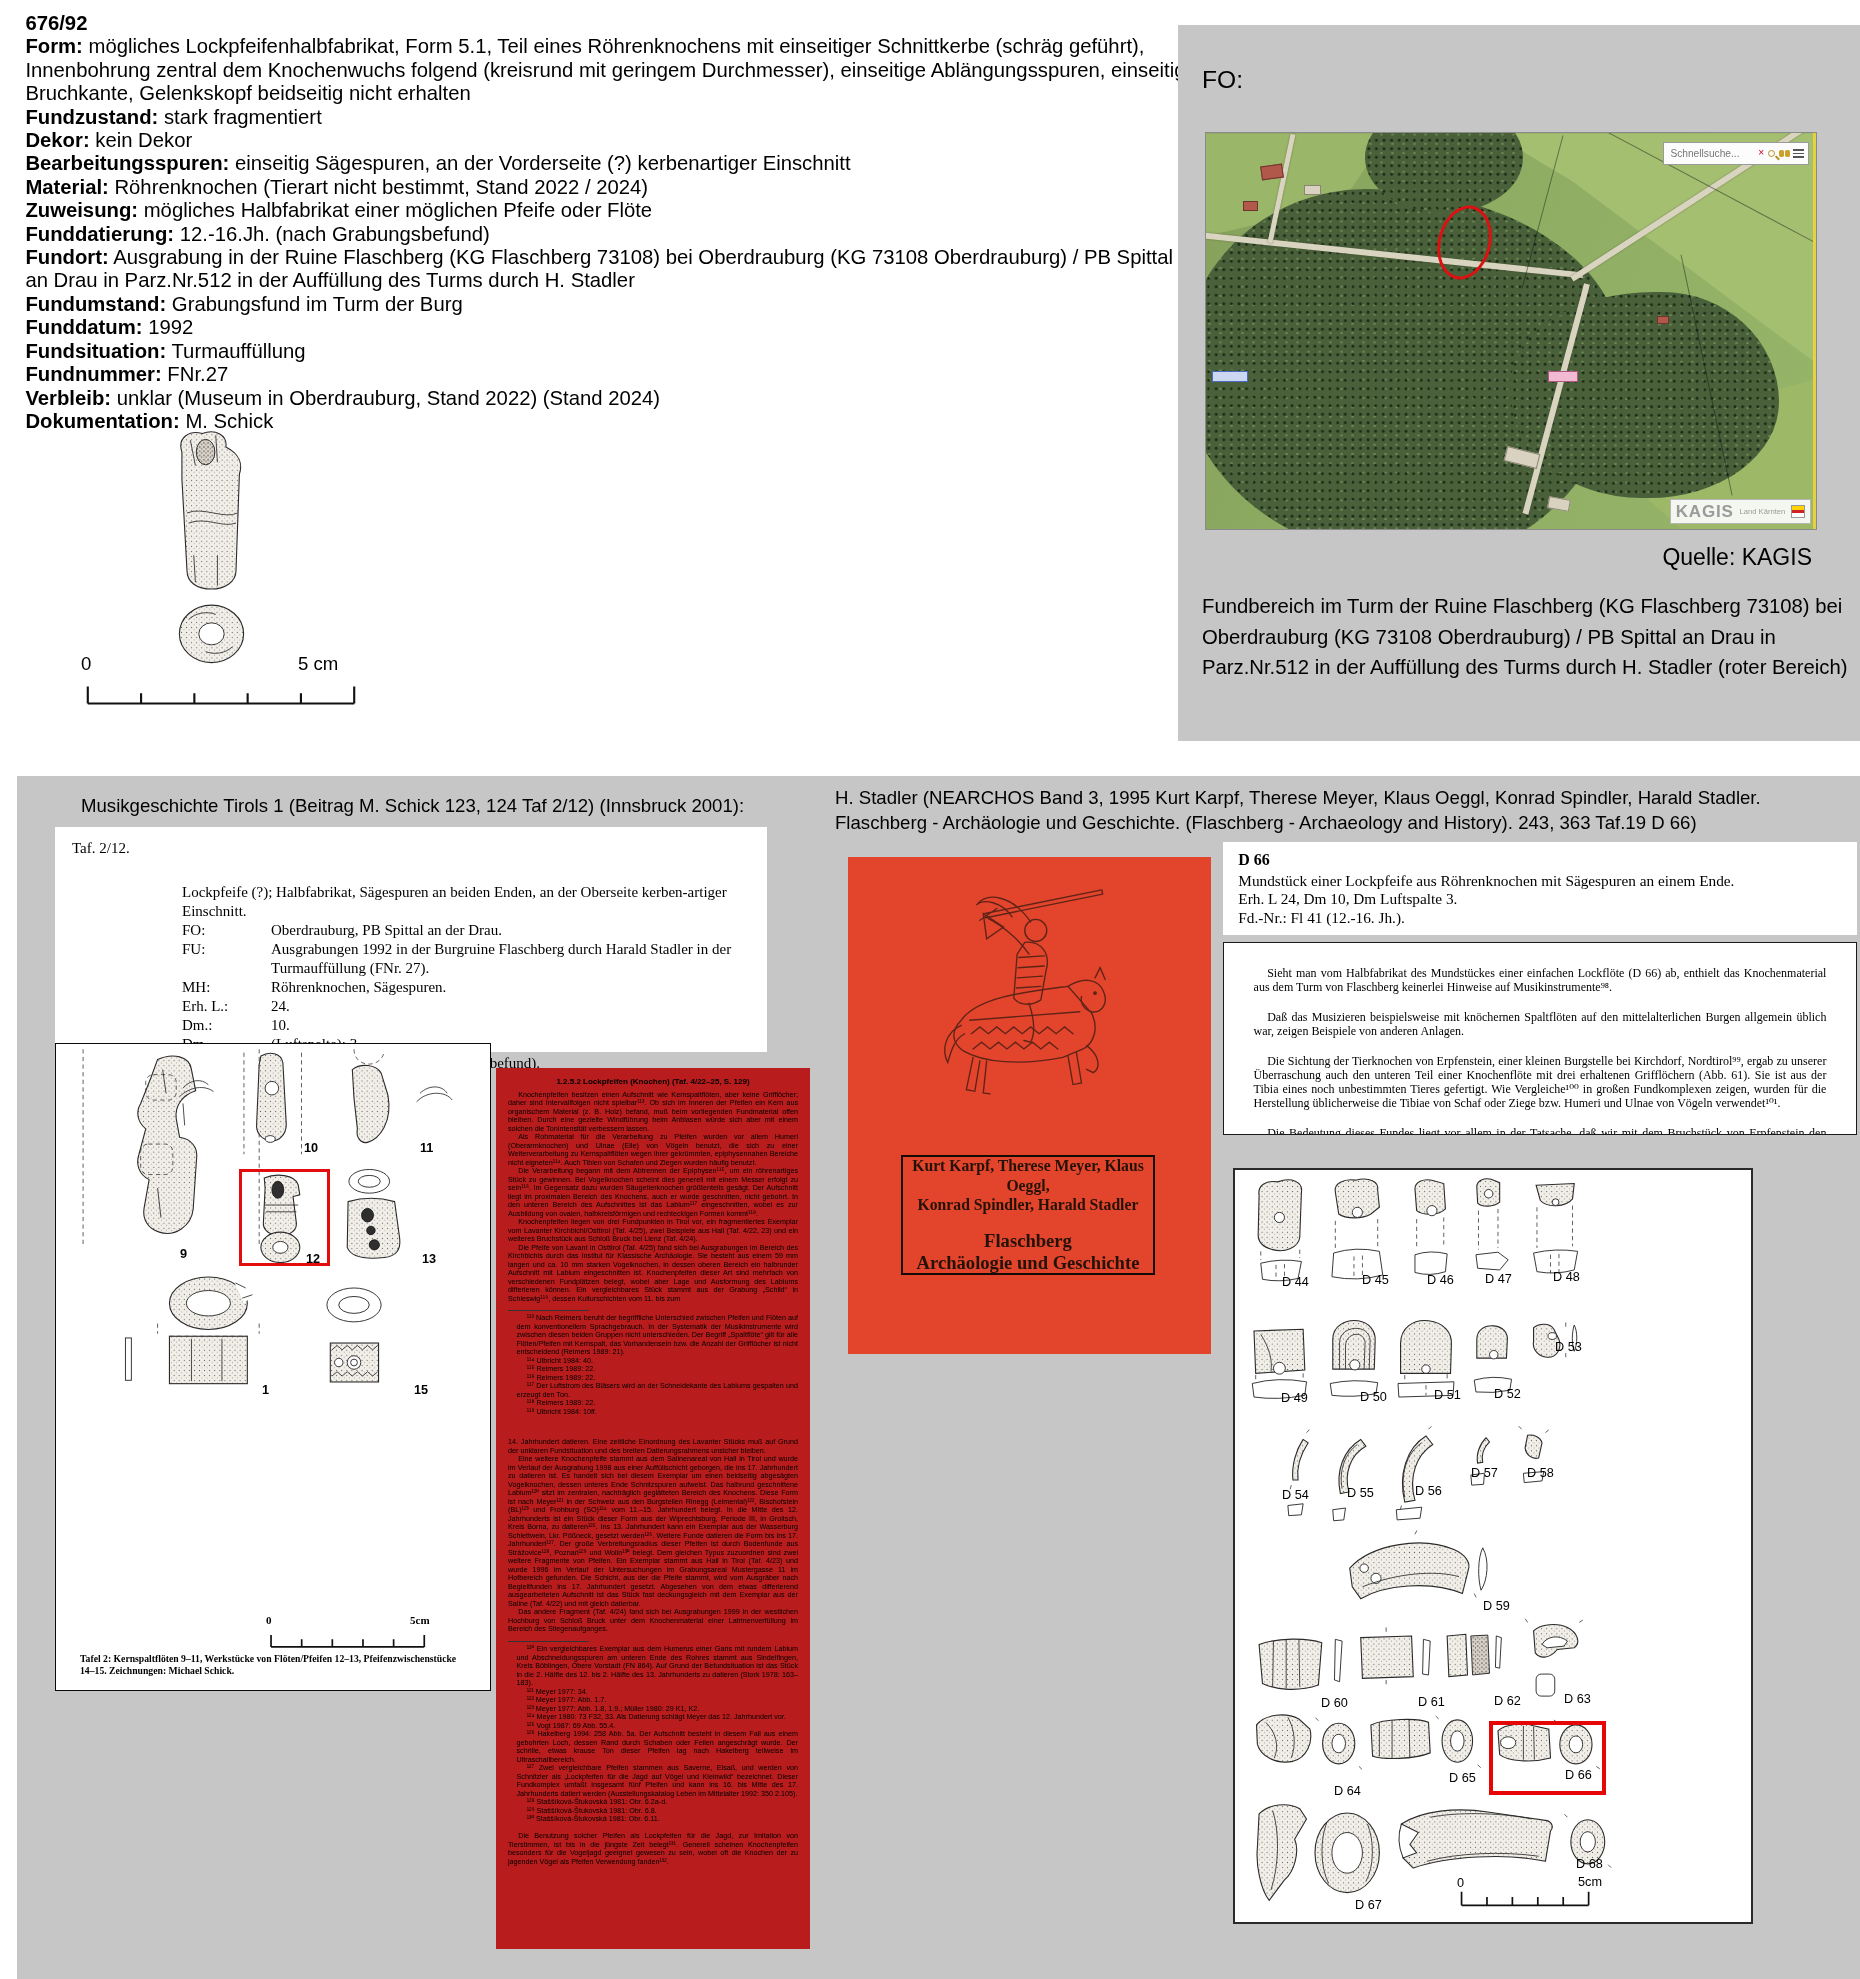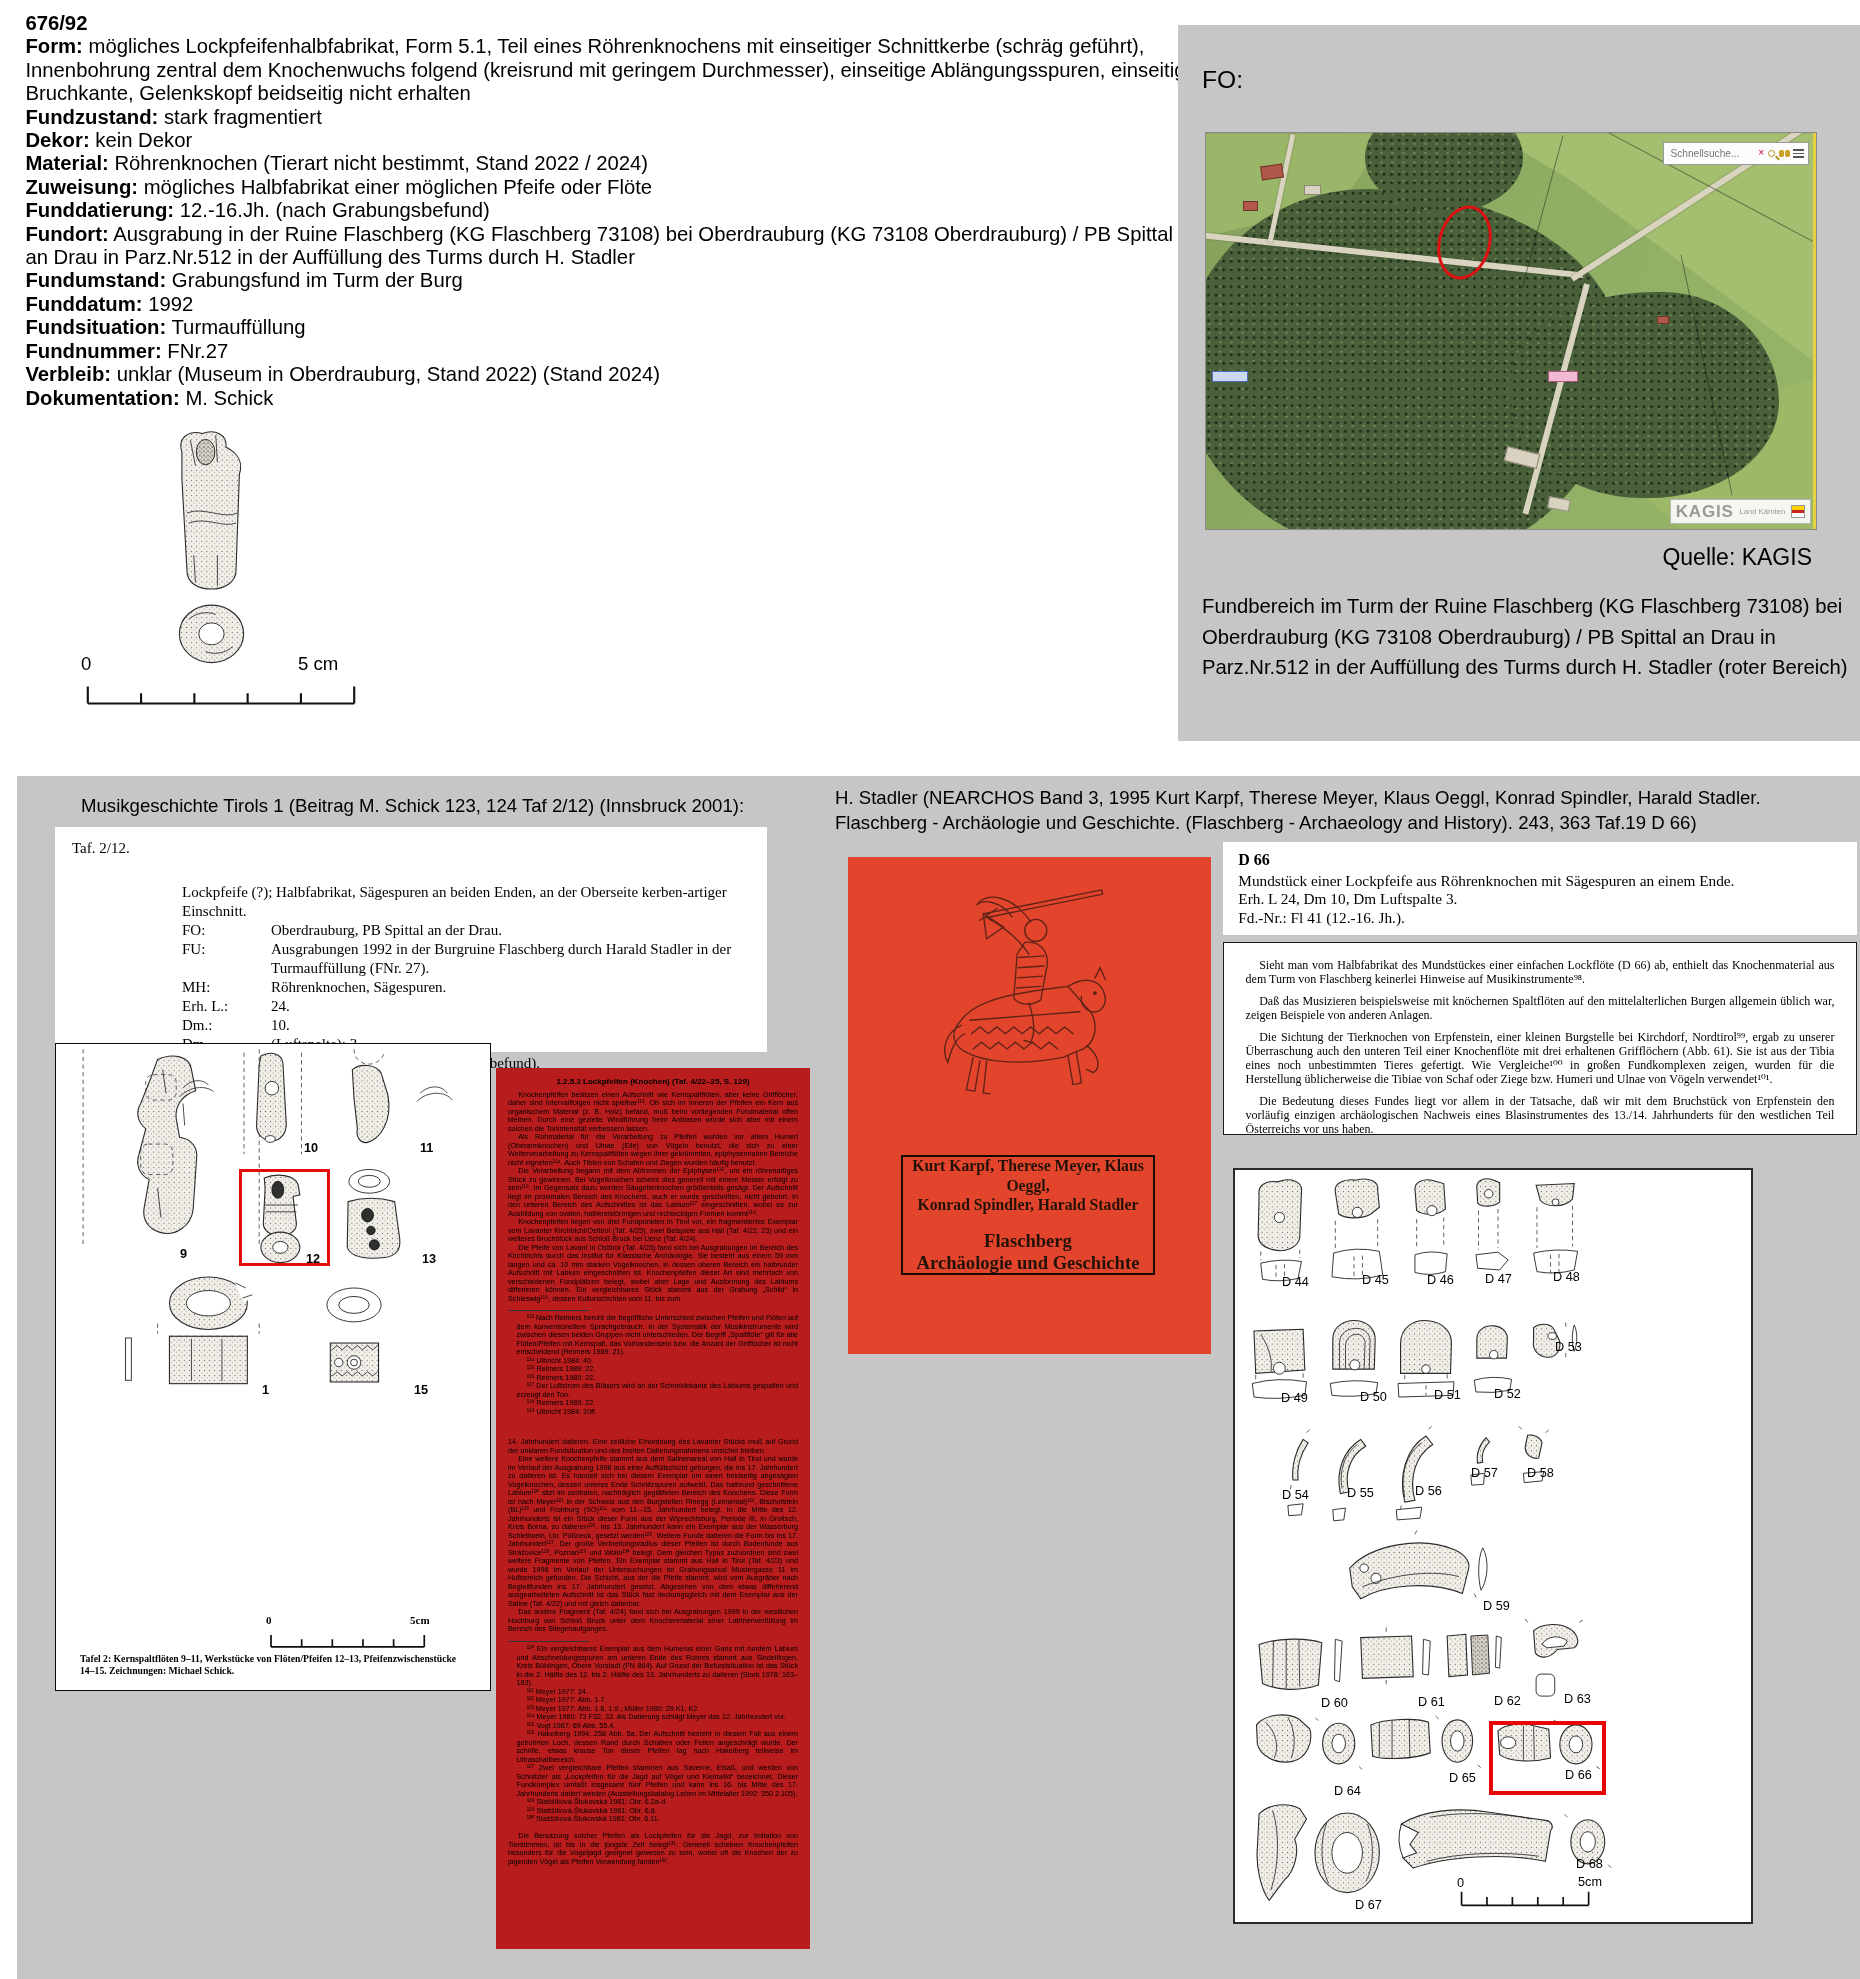--- a/index.html
+++ b/index.html
@@ -113,21 +113,21 @@
   .tbox .t { font-size:18.6px; margin-top:15.3px; }
   .tbox .s { font-size:18.6px; }
 
   
   .d66-box { left:1206px; top:66px; width:634px; height:93px; background:#fff; padding:8.5px 15.3px;
              font-family:"Liberation Serif","DejaVu Serif",serif; }
   .d66-id { font-weight:bold; font-size:16px; margin-bottom:3.4px; }
   .d66-box div.l { font-size:15.3px; line-height:18.6px; }
   .excerpt { left:1206px; top:166px; width:634px; height:193px; background:#fff; border:1.7px solid #1a1a1a;
              padding:6.8px 13.6px; font-family:"Liberation Serif","DejaVu Serif",serif; overflow:hidden; }
-  .excerpt p { margin:8px; font-size:12px; line-height:14px; text-align:justify; text-indent:13.6px; }
+  .excerpt p { margin:16px; font-size:12px; line-height:14px; text-align:justify; text-indent:13.6px; }
 
   
   .plate-right { left:1216px; top:392px; width:520px; height:756px; background:#fff; border:2.5px solid #2a2a2a; }
   .red66 { position:absolute; left:254px; top:551px; width:117px; height:74px; border:4.2px solid #e60606; }
   .pr-scale0 { position:absolute; left:222px; top:706px; font-size:12.7px; }
   .pr-scale5 { position:absolute; left:343px; top:705px; font-size:12.7px; }
 
   
   .b  { fill:url(#stip); stroke:#2b2b2b; stroke-width:1.3; }
   .bd2{ fill:url(#stipD); stroke:#222; stroke-width:1.1; }
@@ -155,20 +155,21 @@
         <circle cx="3.5" cy="4" r="0.7" fill="#444"></circle>
       </pattern>
     </defs>
   </svg>
 
   <div class="cat-block" data-name="catalog-entry">
     <div class="cat-id" data-name="catalog-id">676/92</div>
     <div class="cf" data-name="catalog-field"><b>Form:</b> <span>mögliches Lockpfeifenhalbfabrikat, Form 5.1, Teil eines Röhrenknochens mit einseitiger Schnittkerbe (schräg geführt), Innenbohrung zentral dem Knochenwuchs folgend (kreisrund mit geringem Durchmesser), einseitige Ablängungsspuren, einseitig Bruchkante, Gelenkskopf beidseitig nicht erhalten</span></div>
     <div class="cf" data-name="catalog-field"><b>Fundzustand:</b> <span>stark fragmentiert</span></div>
     <div class="cf" data-name="catalog-field"><b>Dekor:</b> <span>kein Dekor</span></div>
+    <div class="cf" data-name="catalog-field"><b>Bearbeitungsspuren:</b> <span>einseitig Sägespuren, an der Vorderseite (?) kerbenartiger Einschnitt</span></div>
     <div class="cf" data-name="catalog-field"><b>Material:</b> <span>Röhrenknochen (Tierart nicht bestimmt, Stand 2022 / 2024)</span></div>
     <div class="cf" data-name="catalog-field"><b>Zuweisung:</b> <span>mögliches Halbfabrikat einer möglichen Pfeife oder Flöte</span></div>
     <div class="cf" data-name="catalog-field"><b>Funddatierung:</b> <span>12.-16.Jh. (nach Grabungsbefund)</span></div>
     <div class="cf" data-name="catalog-field"><b>Fundort:</b> <span>Ausgrabung in der Ruine Flaschberg (KG Flaschberg 73108) bei Oberdrauburg (KG 73108 Oberdrauburg) / PB Spittal an Drau in Parz.Nr.512 in der Auffüllung des Turms durch H. Stadler</span></div>
     <div class="cf" data-name="catalog-field"><b>Fundumstand:</b> <span>Grabungsfund im Turm der Burg</span></div>
     <div class="cf" data-name="catalog-field"><b>Funddatum:</b> <span>1992</span></div>
     <div class="cf" data-name="catalog-field"><b>Fundsituation:</b> <span>Turmauffüllung</span></div>
     <div class="cf" data-name="catalog-field"><b>Fundnummer:</b> <span>FNr.27</span></div>
     <div class="cf" data-name="catalog-field"><b>Verbleib:</b> <span>unklar (Museum in Oberdrauburg, Stand 2022) (Stand 2024)</span></div>
     <div class="cf" data-name="catalog-field"><b>Dokumentation:</b> <span>M. Schick</span></div>

